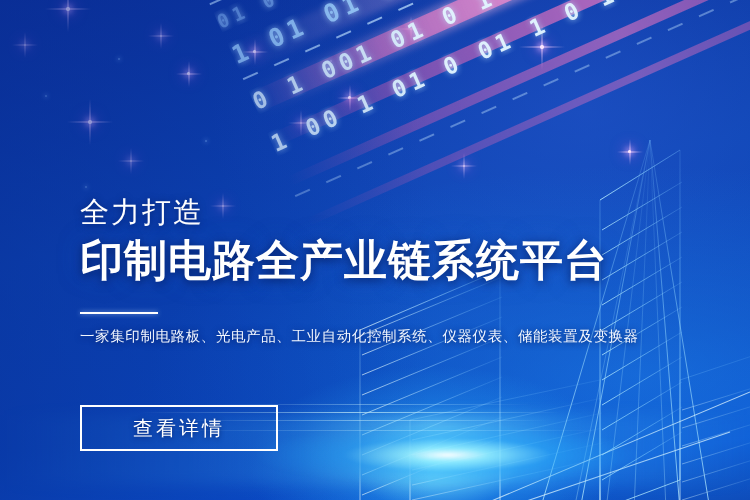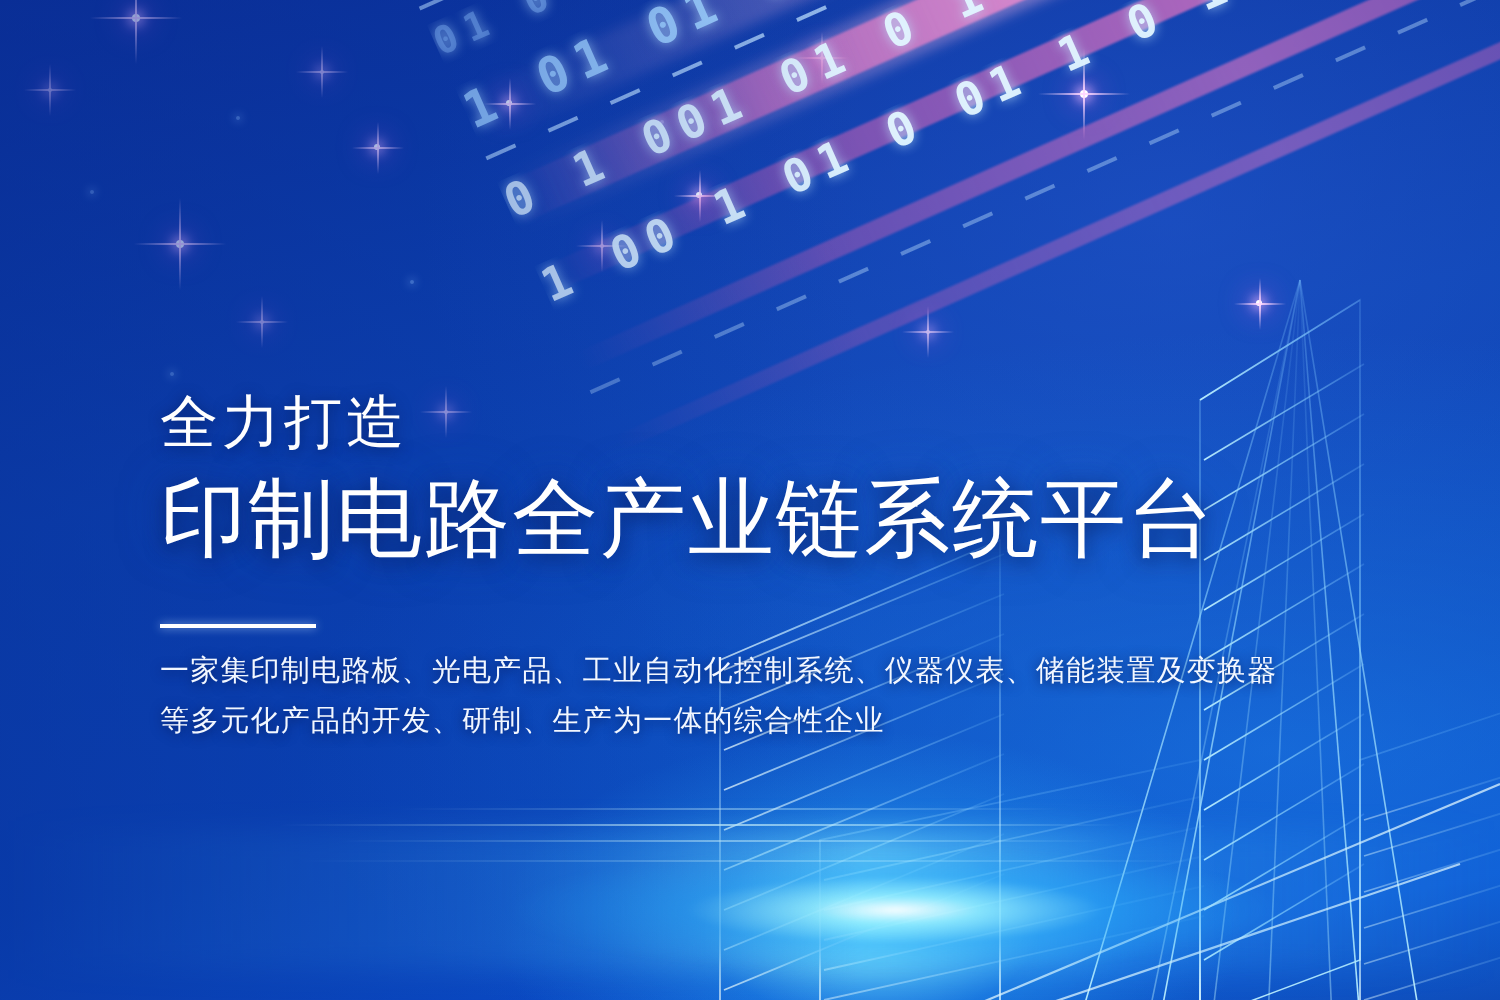--- a/index.html
+++ b/index.html
@@ -70,21 +70,21 @@
   
   .content{ position:absolute; left:80px; top:0; width:620px; height:464px; }
 
   .kicker{
     position:absolute; top:198px; left:0;
     font-size:29px; line-height:1; color:#ffffff; font-weight:400;
     letter-spacing:2px; text-shadow:0 1px 7px rgba(4,25,90,.75);
   }
   .headline{
     position:absolute; top:237px; left:0;
-    font-size:43px; line-height:1.08; color:#ffffff; font-weight:400;
+    font-size:43px; line-height:1.08; color:#ffffff; font-weight:700;
     letter-spacing:1px;
     text-shadow:0 2px 10px rgba(4,22,85,.85), 0 0 22px rgba(30,90,200,.55);
     white-space:nowrap;
   }
   .rule{
     position:absolute; top:312px; left:0; width:78px; height:2px;
     background:#ffffff; box-shadow:0 0 5px rgba(190,220,255,.7);
   }
   .desc{ position:absolute; top:324px; left:0; width:560px; }
   .desc p{
@@ -258,17 +258,17 @@
   </div>
 
   <div class="scrim"></div>
 
   <div class="content">
     <div class="kicker">全力打造</div>
     <h1 class="headline">印制电路全产业链系统平台</h1>
     <div class="rule"></div>
     <div class="desc">
       <p>一家集印制电路板、光电产品、工业自动化控制系统、仪器仪表、储能装置及变换器</p>
-      <p>等多元化产品的开发、研制、生产为一体的综合性企业</p>
     </div>
+    <button class="cta">查看详情</button>
   </div>
 
 </div>
 
 </body></html>

